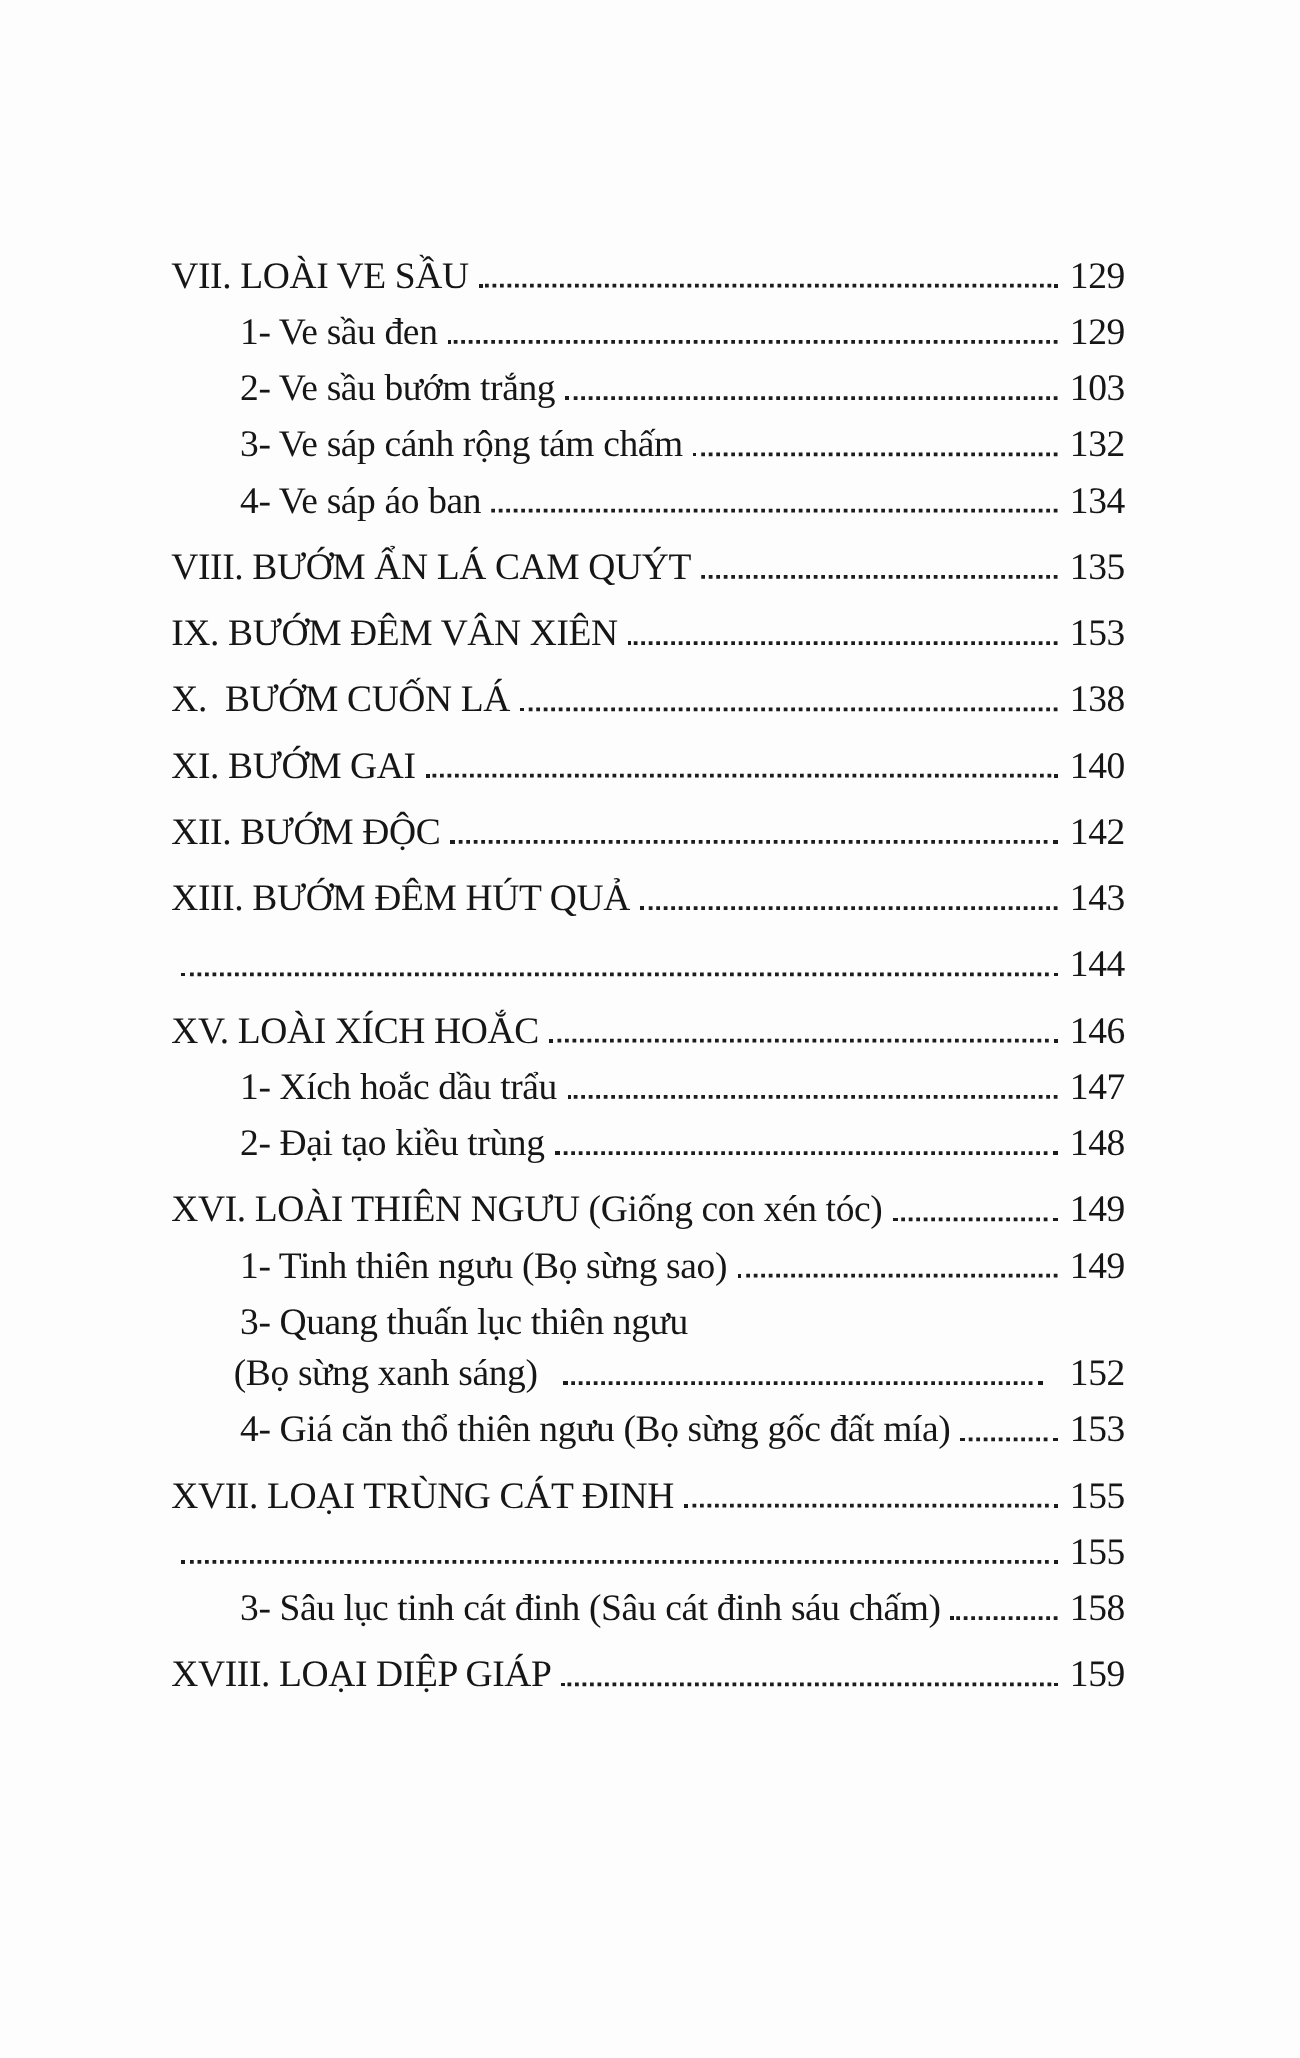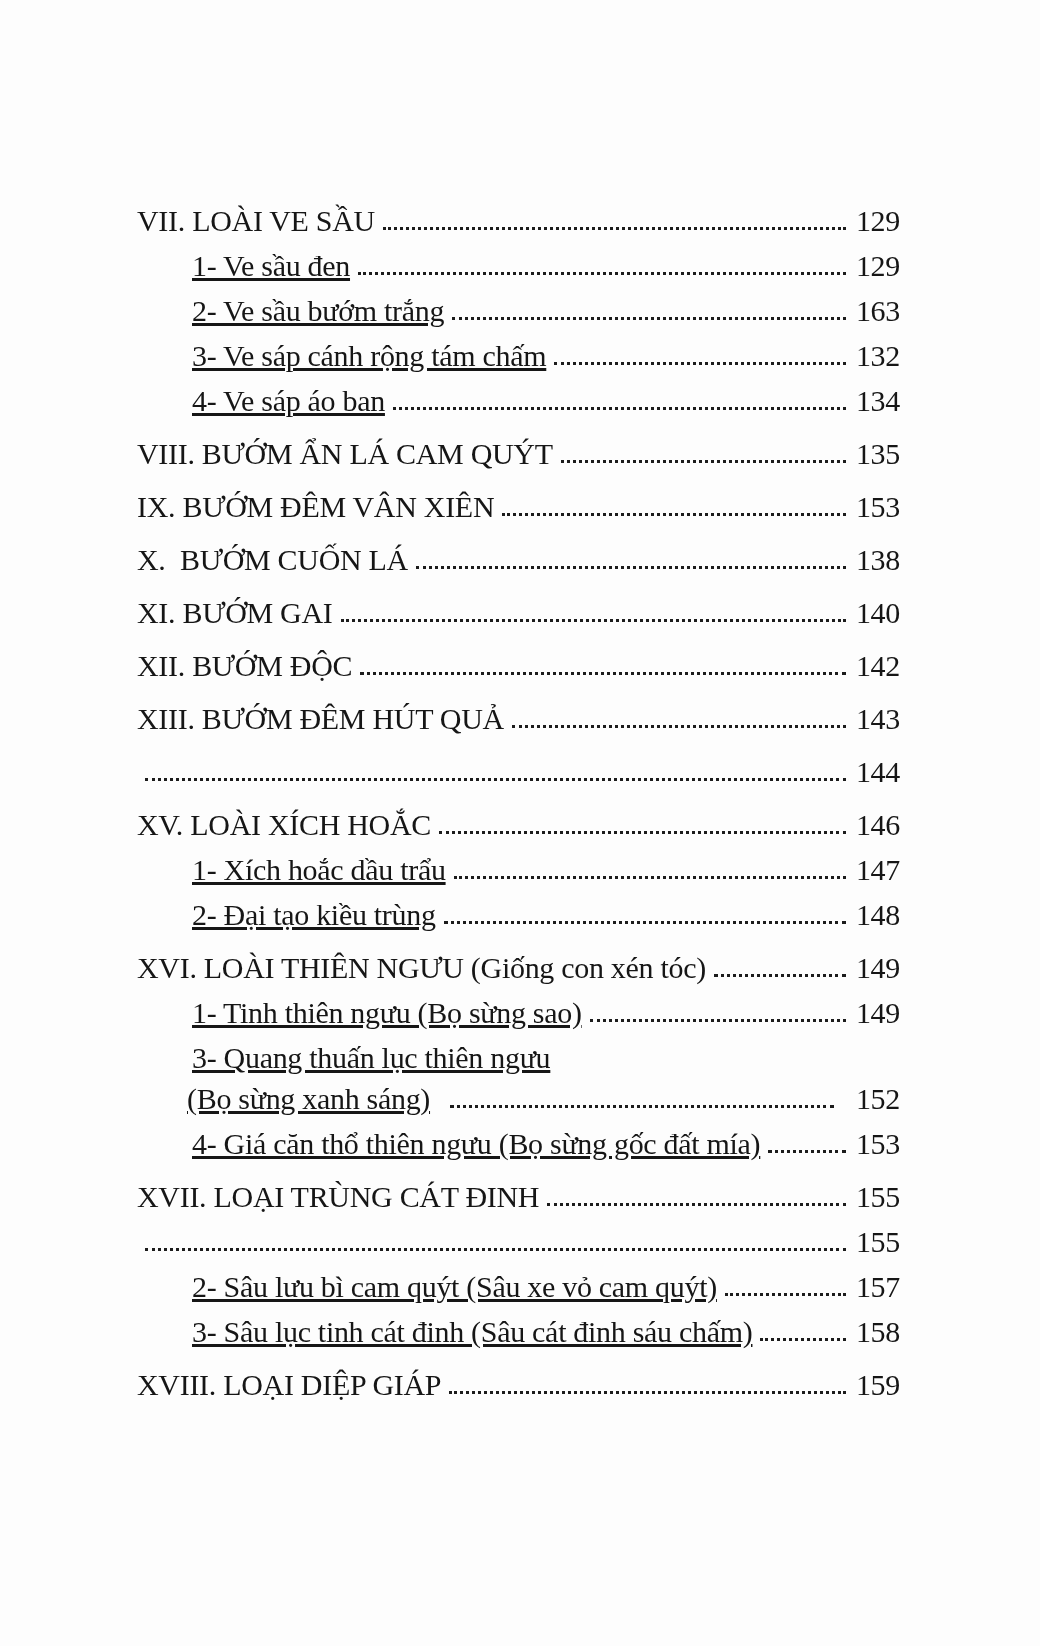--- a/index.html
+++ b/index.html
@@ -33,21 +33,20 @@
     font-size: 30px;
     line-height: 1.12;
     letter-spacing: -0.3px;
     white-space: nowrap;
   }
   .toc-row.level1 {
     margin-top: 8px;
   }
   .toc-row.level2 .toc-label {
     padding-left: 55px;
-    text-decoration: underline;
   }
   .toc-row.continuation {
     height: 41px;
     gap: 12px;
   }
   .toc-row.continuation .toc-label {
     padding-left: 50px;
   }
   .toc-label {
     flex: 0 0 auto;
@@ -75,21 +74,21 @@
         <span class="toc-page">129</span>
       </div>
       <div class="toc-row level2">
         <span class="toc-label">1- Ve sầu đen</span>
         <span class="toc-dots"></span>
         <span class="toc-page">129</span>
       </div>
       <div class="toc-row level2">
         <span class="toc-label">2- Ve sầu bướm trắng</span>
         <span class="toc-dots"></span>
-        <span class="toc-page">163</span>
+        <span class="toc-page">103</span>
       </div>
       <div class="toc-row level2">
         <span class="toc-label">3- Ve sáp cánh rộng tám chấm</span>
         <span class="toc-dots"></span>
         <span class="toc-page">132</span>
       </div>
       <div class="toc-row level2">
         <span class="toc-label">4- Ve sáp áo ban</span>
         <span class="toc-dots"></span>
         <span class="toc-page">134</span>
@@ -169,25 +168,20 @@
       <div class="toc-row level1">
         <span class="toc-label">XVII. LOẠI TRÙNG CÁT ĐINH</span>
         <span class="toc-dots"></span>
         <span class="toc-page">155</span>
       </div>
       <div class="toc-row level2">
         <span class="toc-dots"></span>
         <span class="toc-page">155</span>
       </div>
       <div class="toc-row level2">
-        <span class="toc-label">2- Sâu lưu bì cam quýt (Sâu xe vỏ cam quýt)</span>
-        <span class="toc-dots"></span>
-        <span class="toc-page">157</span>
-      </div>
-      <div class="toc-row level2">
         <span class="toc-label">3- Sâu lục tinh cát đinh (Sâu cát đinh sáu chấm)</span>
         <span class="toc-dots"></span>
         <span class="toc-page">158</span>
       </div>
       <div class="toc-row level1">
         <span class="toc-label">XVIII. LOẠI DIỆP GIÁP</span>
         <span class="toc-dots"></span>
         <span class="toc-page">159</span>
       </div>
     </div>

